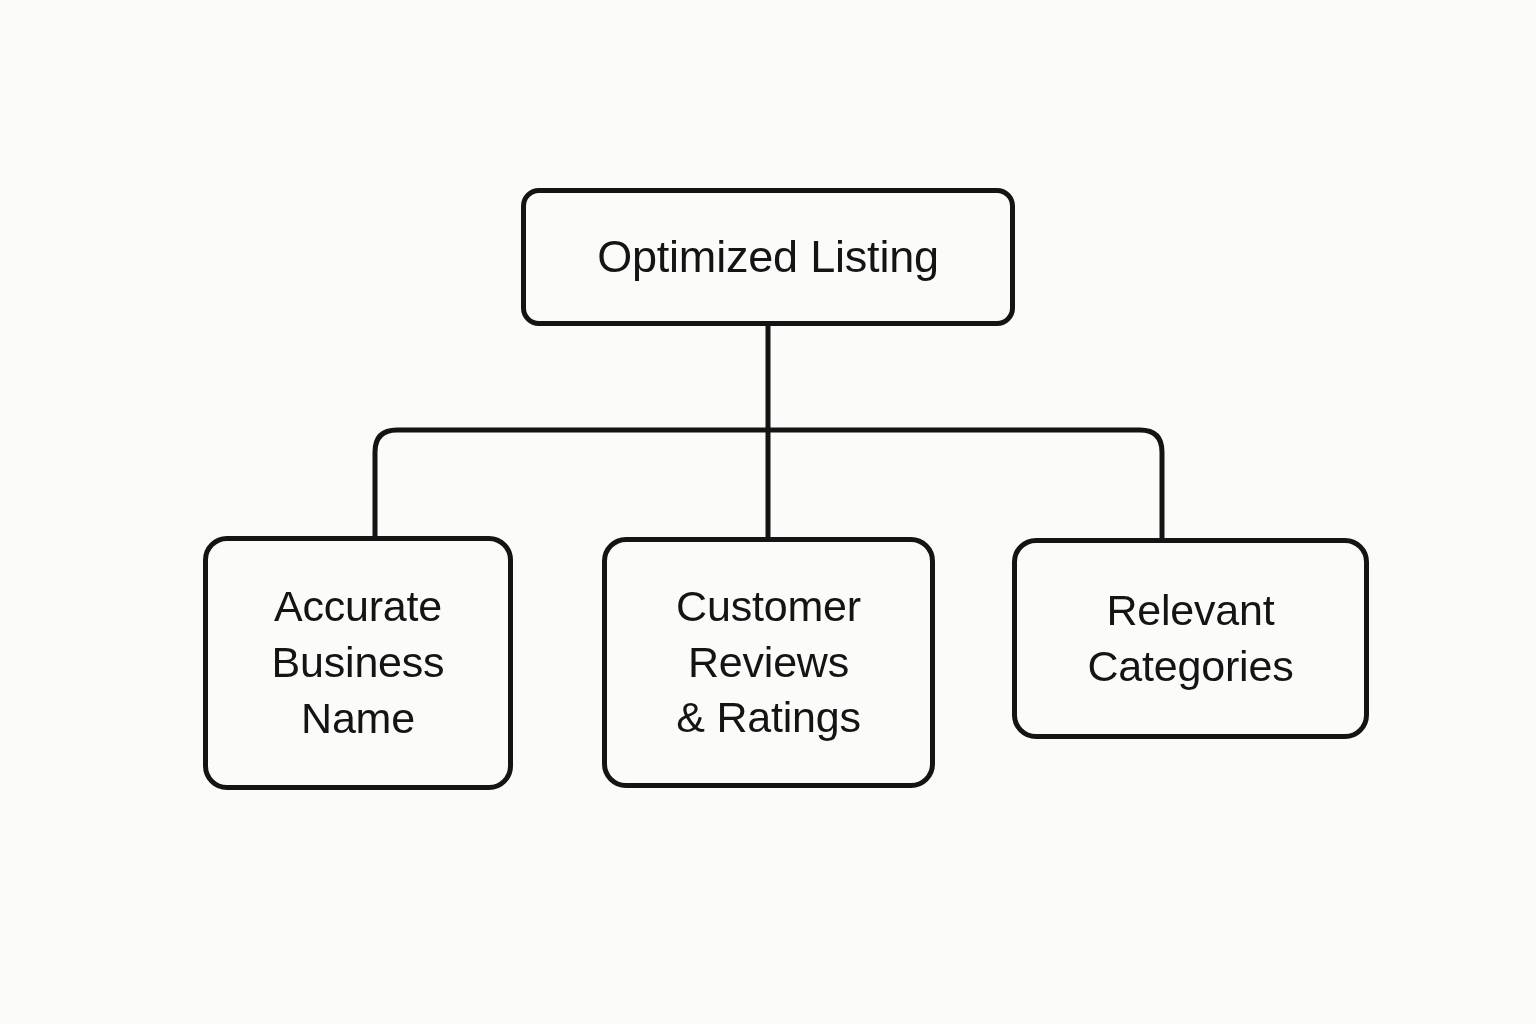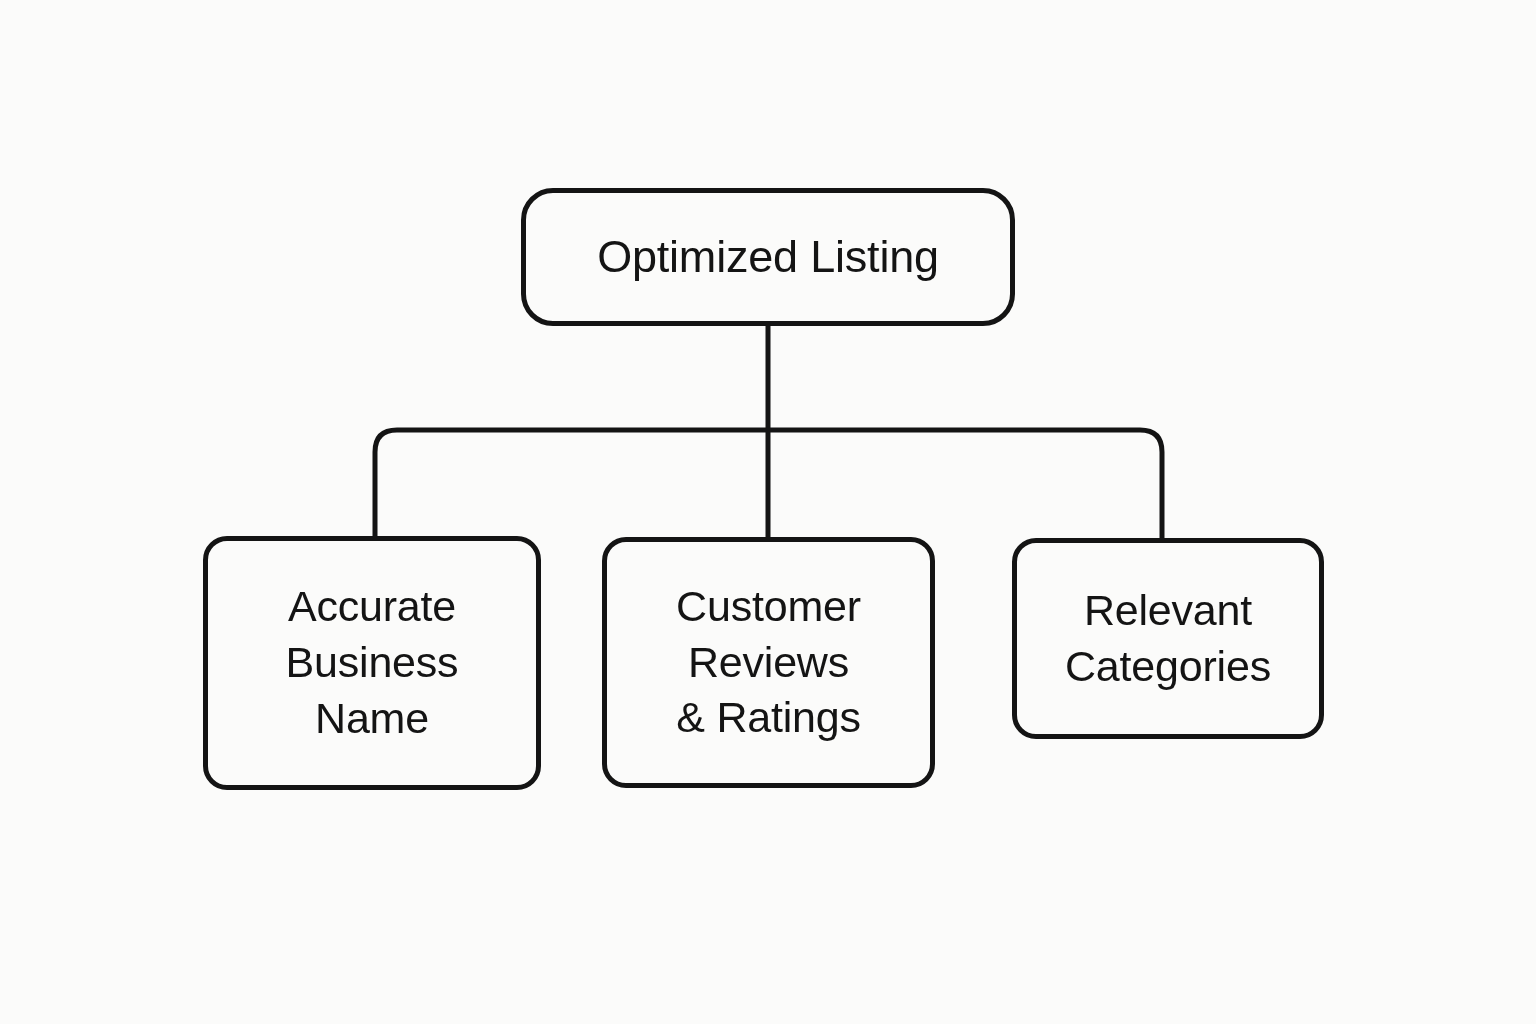--- a/index.html
+++ b/index.html
@@ -45,45 +45,45 @@
     display: block;
     white-space: pre-line;
     letter-spacing: -0.2px;
   }
   
   #node-root {
     left: 521px;
     top: 188px;
     width: 494px;
     height: 138px;
-    border-radius: 32px;
+    border-radius: 18px;
   }
   #node-root .node-label {
     font-size: 45px;
     line-height: 1.12;
     font-weight: 400;
   }
   
   #node-child-0 {
     left: 203px;
     top: 536px;
-    width: 338px;
+    width: 310px;
     height: 254px;
   }
   #node-child-1 {
     left: 602px;
     top: 537px;
     width: 333px;
     height: 251px;
     border-radius: 24px;
   }
   #node-child-2 {
     left: 1012px;
     top: 538px;
-    width: 312px;
+    width: 357px;
     height: 201px;
   }
   .child .node-label {
     font-size: 43px;
     line-height: 1.30;
     font-weight: 400;
   }
 </style>
 </head>
 <body>

